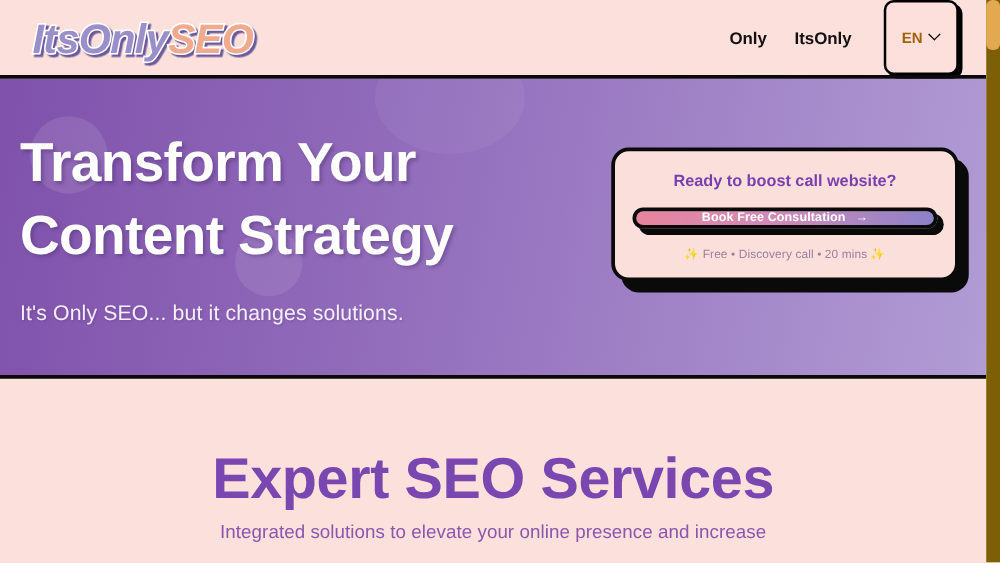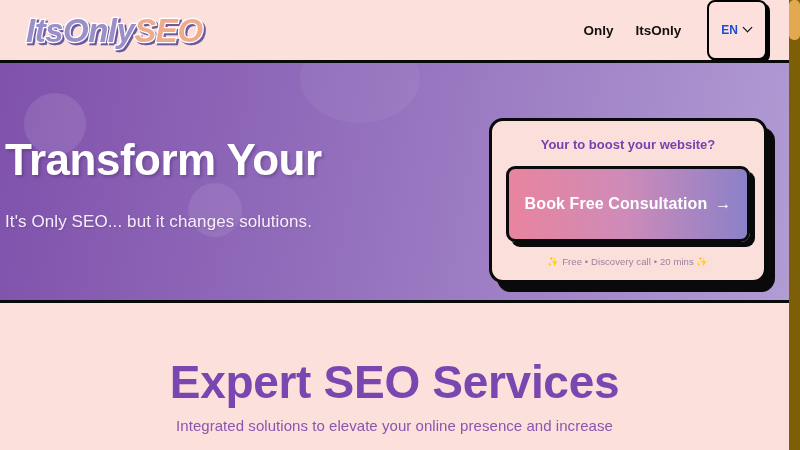--- a/index.html
+++ b/index.html
@@ -69,21 +69,21 @@
   .lang-btn {
     display: inline-flex;
     align-items: center;
     gap: 6px;
     background: #fddfdb;
     border: 2.5px solid #000;
     border-radius: 8px;
     padding: 21px 12px;
     font-size: 12px;
     font-weight: bold;
-    color: #1d4ed8;
+    color: #a16207;
     cursor: pointer;
     box-shadow: 3px 3px 0px #000;
     margin-left: 4px;
     justify-content: space-between;
   }
   .chev {
     display: inline-block;
     width: 9px; height: 9px;
     position: relative;
     top: -2px;
@@ -116,21 +116,21 @@
     background: rgba(255,255,255,0.10);
     pointer-events: none;
   }
   .blob-a { width: 62px; height: 62px; left: 24px; top: 30px; }
   .blob-b { width: 54px; height: 54px; left: 188px; top: 120px; background: rgba(255,255,255,0.09); }
   .blob-c { width: 120px; height: 90px; left: 300px; top: -30px; background: rgba(255,255,255,0.05); }
 
   .hero-left {
     position: relative;
     z-index: 2;
-    padding-left: 5px;
+    padding-left: 16px;
     width: 480px;
   }
 
   .hero-title {
     font-size: 44px;
     line-height: 1.3;
     font-weight: bold;
     color: #ffffff;
     letter-spacing: -0.5px;
     text-shadow: 2px 2px 3px rgba(60,30,90,0.32);
@@ -167,23 +167,23 @@
   }
 
   .cta-btn {
     display: block;
     width: 100%;
     background: linear-gradient(90deg, #e8849e 0%, #cf8bb8 48%, #8b81c9 100%);
     border: 3px solid #0a0a0a;
     border-radius: 9px;
     box-shadow: 5px 5px 0px #0a0a0a;
     color: #ffffff;
-    font-size: 16px;
-    font-weight: bold;
-    padding: 26px 8px;
+    font-size: 10px;
+    font-weight: bold;
+    padding: 0 8px;
     cursor: pointer;
     font-family: "Liberation Sans", sans-serif;
     letter-spacing: 0.1px;
   }
   .cta-btn .arr { margin-left: 8px; font-weight: normal; }
 
   .cta-note {
     margin-top: 14px;
     font-size: 9.5px;
     color: #9a8099;
@@ -251,26 +251,27 @@
   </div>
 
   <div class="hero">
     <div class="blob blob-a"></div>
     <div class="blob blob-b"></div>
     <div class="blob blob-c"></div>
 
     <div class="hero-left">
       <h1 class="hero-title">
         <span>Transform Your</span><br>
+        <span>Content Strategy</span>
       </h1>
       <p class="hero-sub">It's Only SEO... but it changes solutions.</p>
     </div>
 
     <div class="cta-card">
-      <div class="cta-title">Your to boost your website?</div>
+      <div class="cta-title">Ready to boost call website?</div>
       <button class="cta-btn">
         <span>Book Free Consultation</span><span class="arr">→</span>
       </button>
       <div class="cta-note"><span class="spark">✨</span><span> Free • Discovery call • 20 mins </span><span class="spark">✨</span></div>
     </div>
   </div>
 
   <div class="services">
     <h2 class="svc-title">Expert SEO Services</h2>
     <p class="svc-sub">Integrated solutions to elevate your online presence and increase</p>

